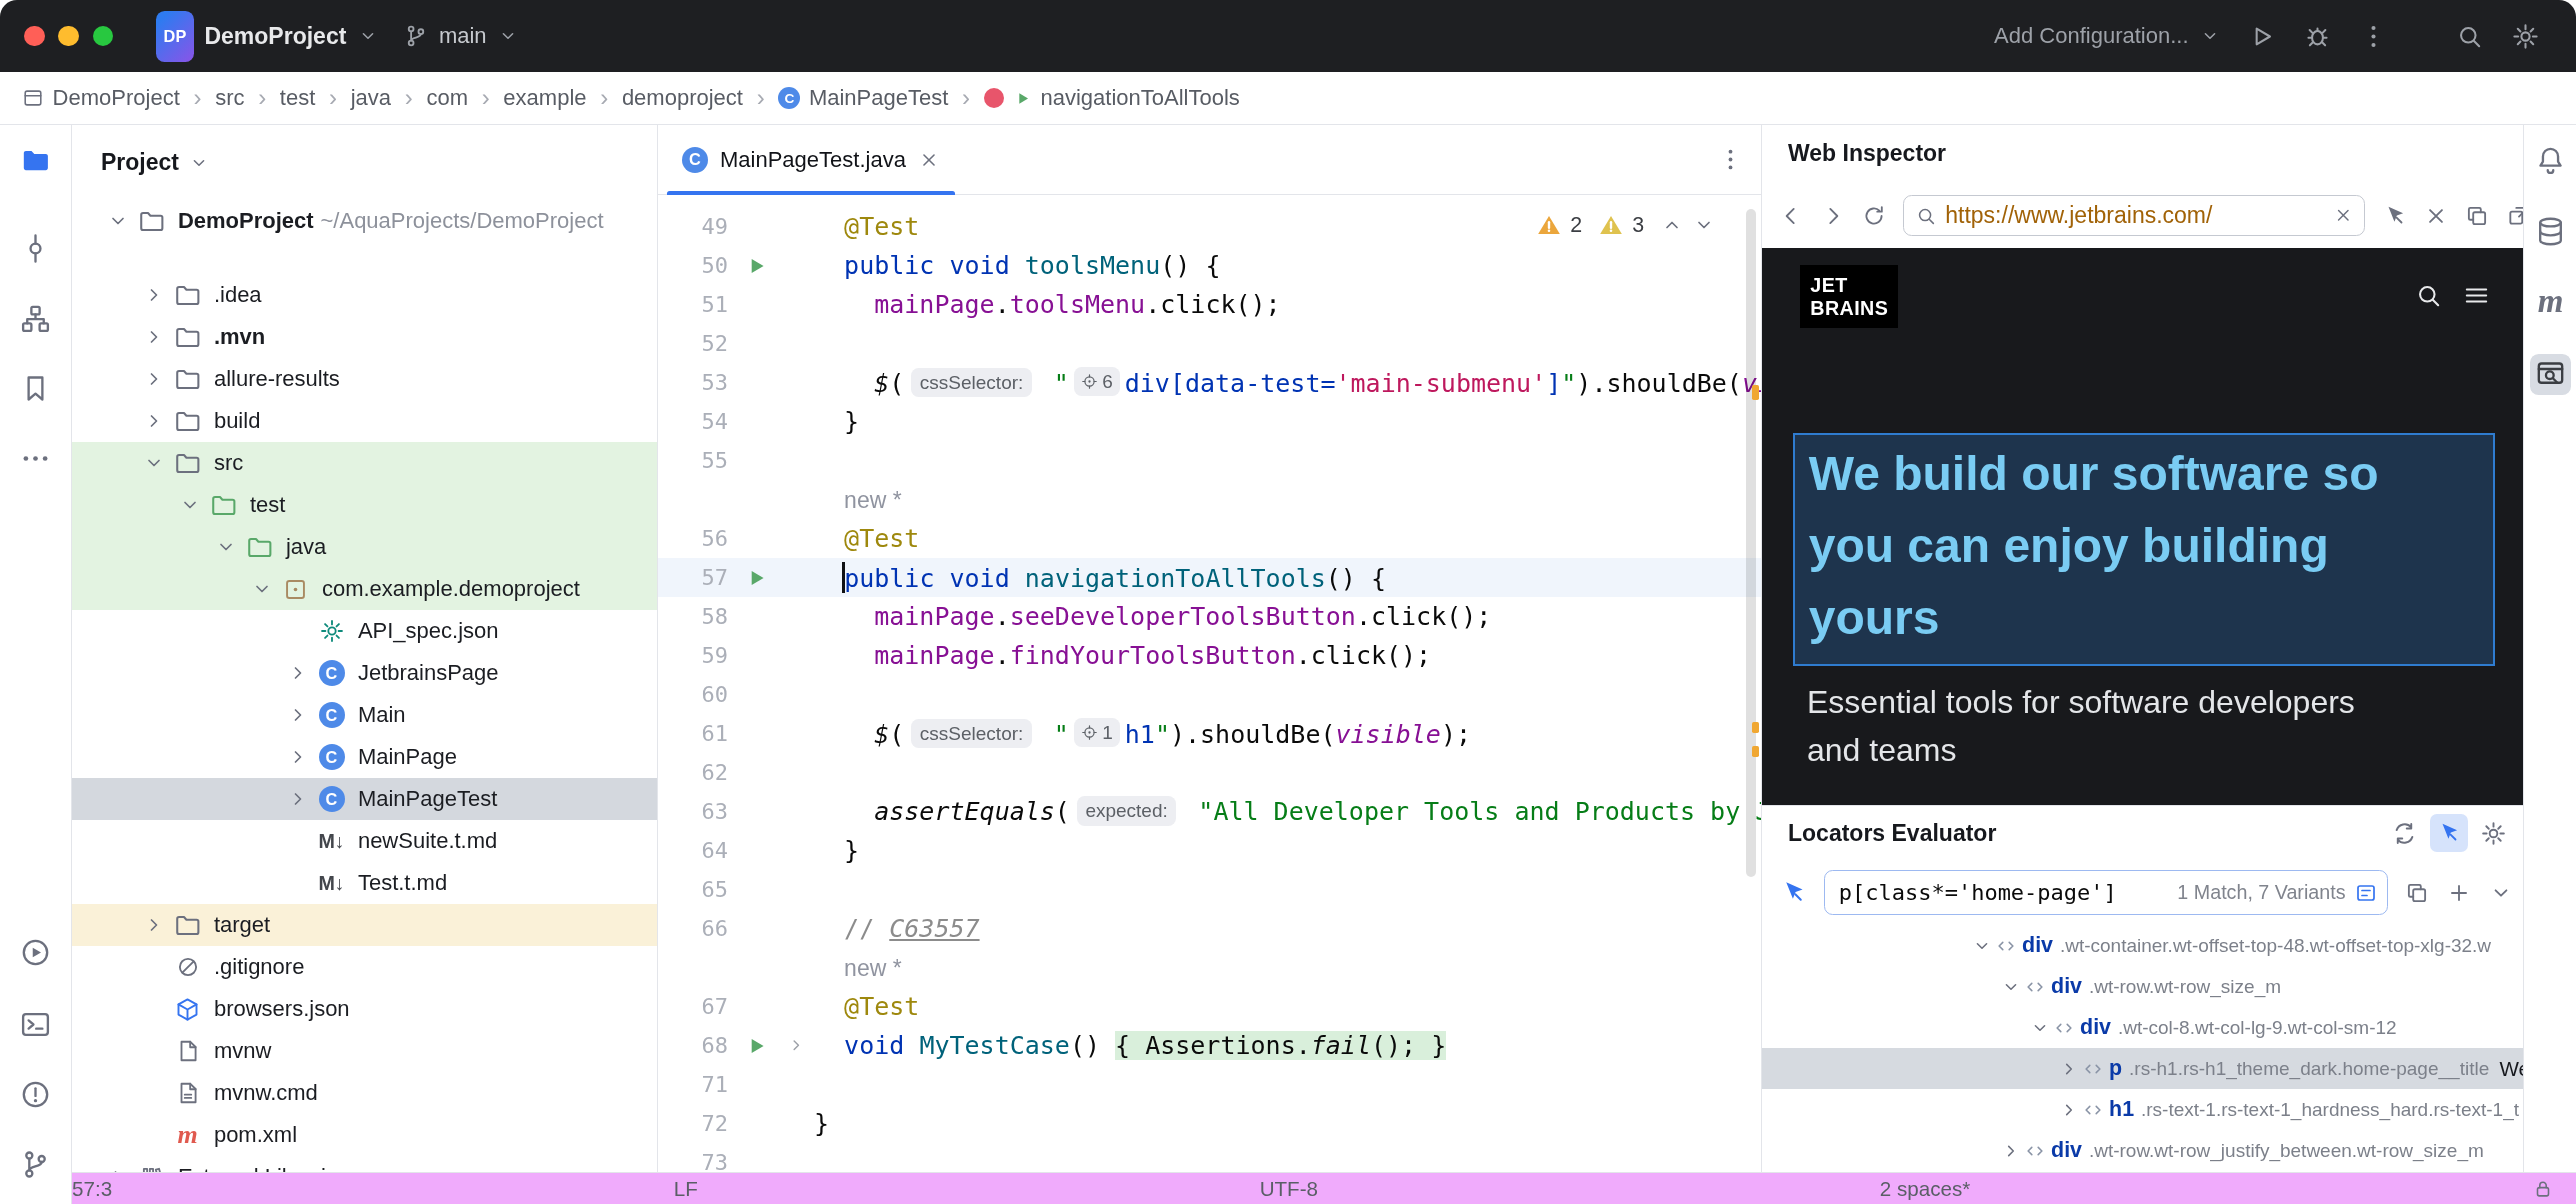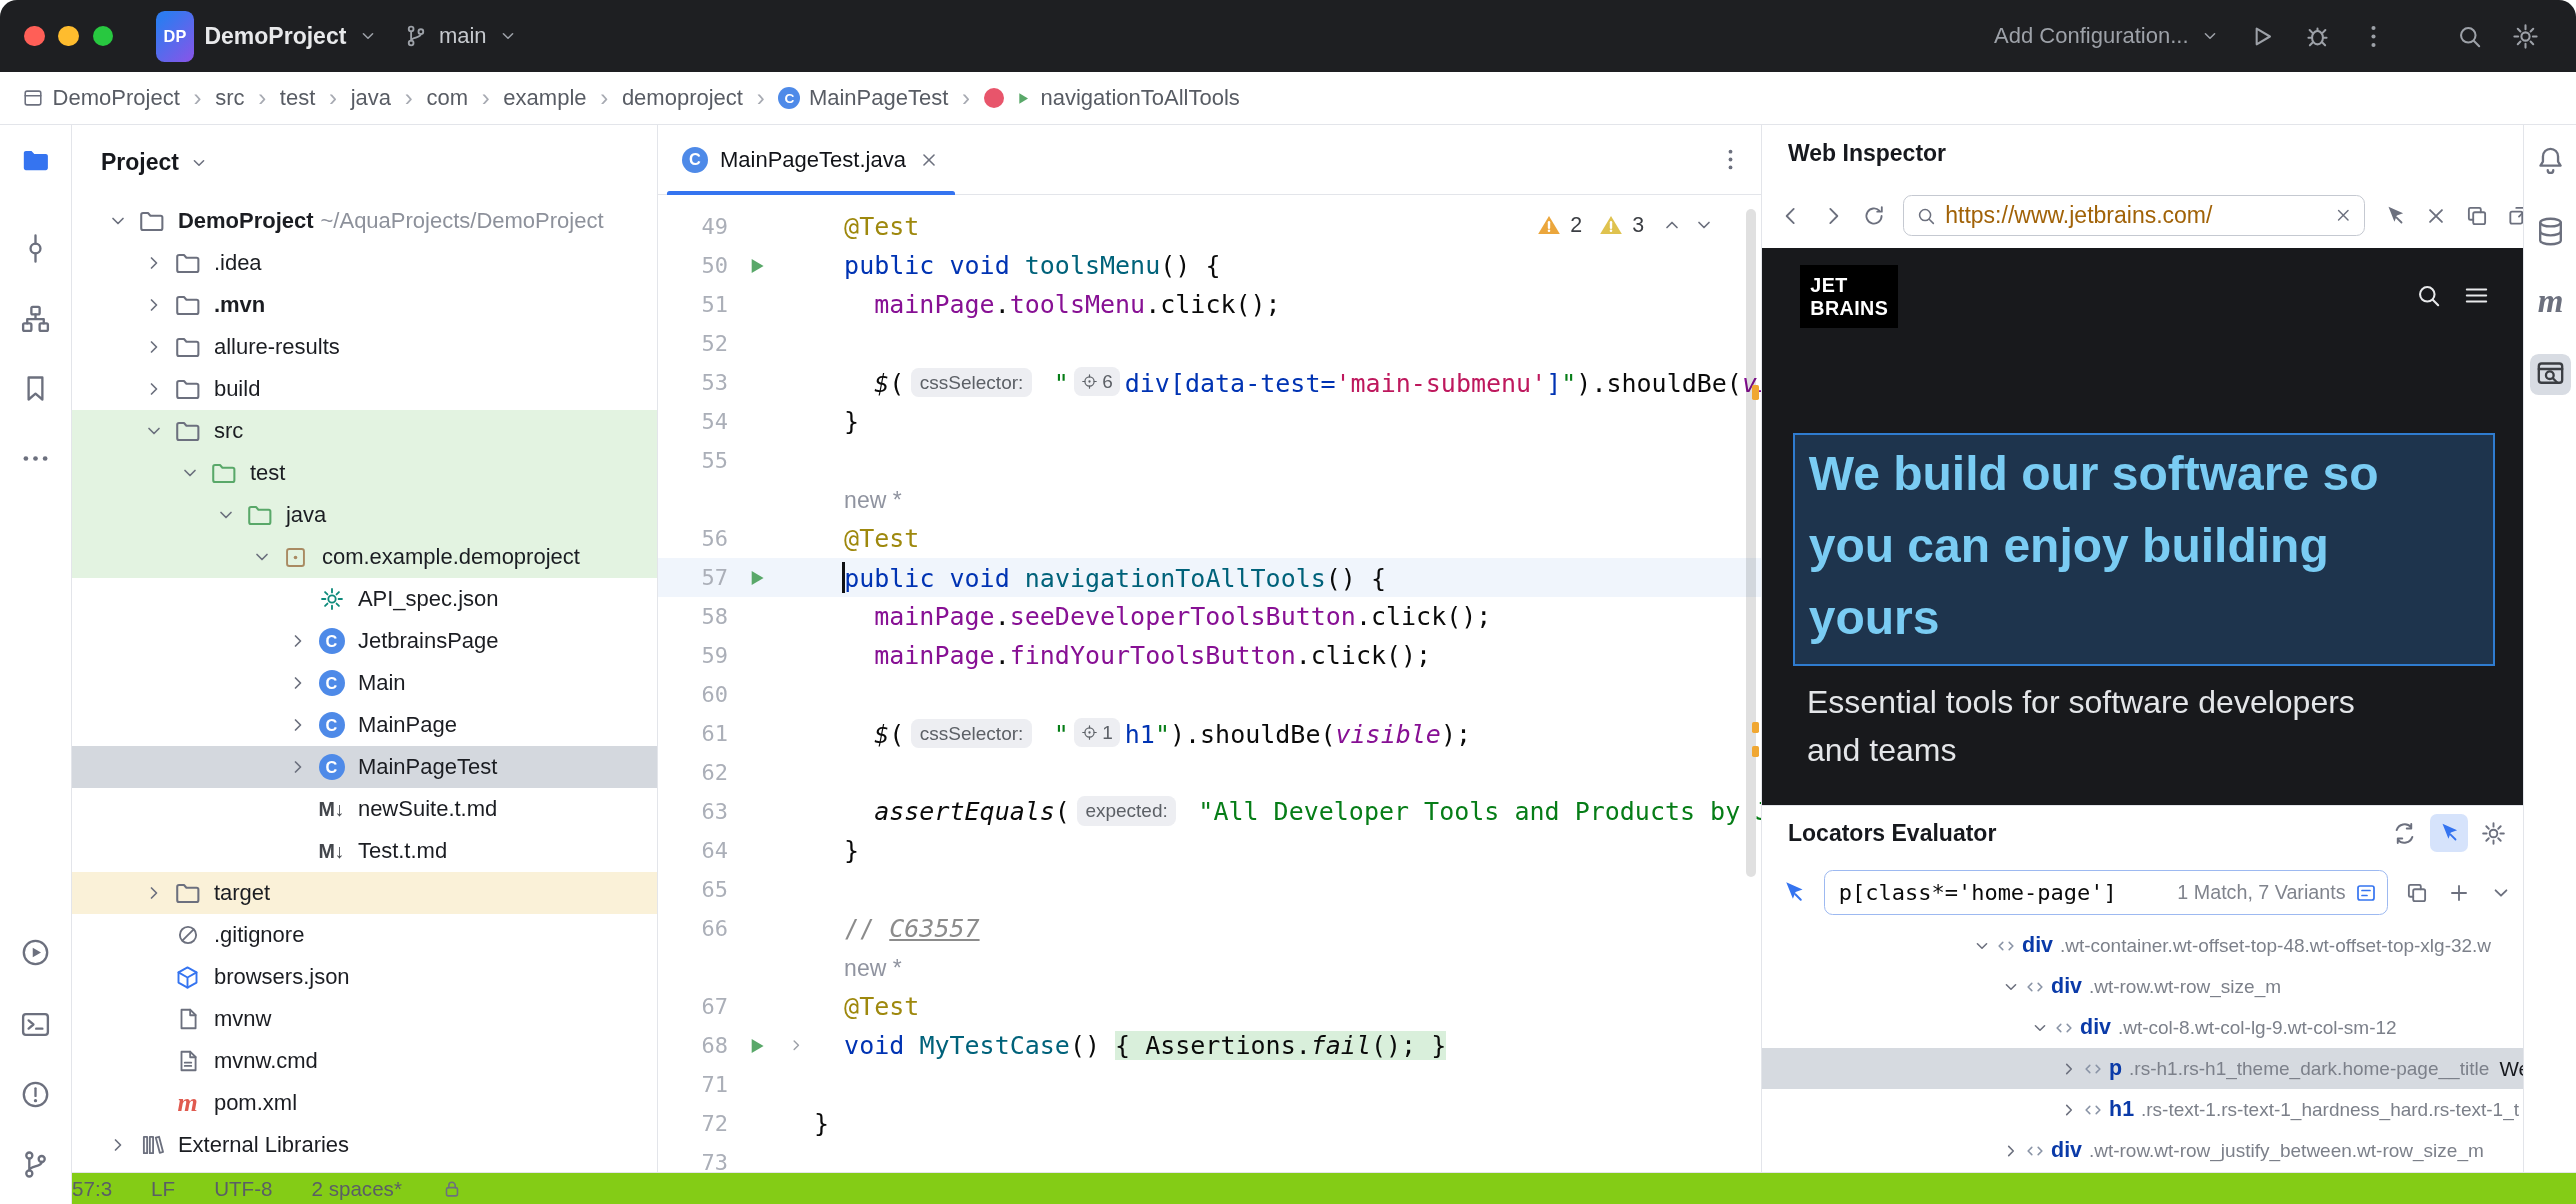--- a/index.html
+++ b/index.html
@@ -115,21 +115,21 @@
   .loc-match{font-size:19.7px;color:#80848D;white-space:nowrap}
   .loc-tree{position:absolute;top:800px;left:0;width:762px;height:247px;overflow:hidden}
   .loc-row{height:41px;display:flex;align-items:center;white-space:nowrap;color:#6C707E;overflow:hidden}
   .loc-row.sel{background:#D6DAE0}
   .loc-row .chev-box{width:27px}
   .loc-tag{font-size:21.4px;font-weight:600;color:#0A3AA8;margin:0 6.9px 0 5.1px}
   .loc-classes{font-size:19px;color:#7C808A}
   .loc-prev{font-size:20.6px;color:#16181D;margin-left:10.3px}
 
   
-  .statusbar{position:absolute;top:1172px;left:72px;width:2504px;height:33px;background:#84cc16;border-top:1.7px solid #E3E5EA;display:flex;align-items:center;justify-content:flex-start;gap:39px;padding-right:22px;font-size:20.6px;color:#5A5E66}
+  .statusbar{position:absolute;top:1172px;left:72px;width:2504px;height:33px;background:#f0abfc;border-top:1.7px solid #E3E5EA;display:flex;align-items:center;justify-content:space-between;gap:39px;padding-right:22px;font-size:20.6px;color:#5A5E66}
 </style>
 </head>
 <body>
 
 <div class="titlebar">
   <div class="lights">
     <span class="light red"></span>
     <span class="light yellow"></span>
     <span class="light green"></span>
   </div>
@@ -332,21 +332,21 @@
         <span class="icon-box">
           <span class="icon c-folder">
             <svg viewBox="0 0 24 24" width="29" height="29" fill="none" stroke="currentColor" stroke-width="1.7" stroke-linecap="round" stroke-linejoin="round">
               <path d="M3.5 6.5c0-.8.7-1.5 1.5-1.5h4.1l2 2.2h8.4c.8 0 1.5.7 1.5 1.5v8.8c0 .8-.7 1.5-1.5 1.5H5c-.8 0-1.5-.7-1.5-1.5z"></path>
             </svg>
           </span>
         </span>
         <span class="tree-label bold">DemoProject</span>
         <span class="tree-path"> ~/AquaProjects/DemoProject</span>
       </div>
-      <div class="tree-row" style="padding-left: 67px;">
+      <div class="tree-row" style="padding-left: 67px; margin-top: 32px;">
         <span class="chev-box">
           <svg viewBox="0 0 24 24" width="24" height="24" fill="none" stroke="currentColor" stroke-width="1.7" stroke-linecap="round" stroke-linejoin="round">
             <path d="M9.5 7l5 5-5 5"></path>
           </svg>
         </span>
         <span class="icon-box">
           <span class="icon c-folder">
             <svg viewBox="0 0 24 24" width="29" height="29" fill="none" stroke="currentColor" stroke-width="1.7" stroke-linecap="round" stroke-linejoin="round">
               <path d="M3.5 6.5c0-.8.7-1.5 1.5-1.5h4.1l2 2.2h8.4c.8 0 1.5.7 1.5 1.5v8.8c0 .8-.7 1.5-1.5 1.5H5c-.8 0-1.5-.7-1.5-1.5z"></path>
             </svg>

